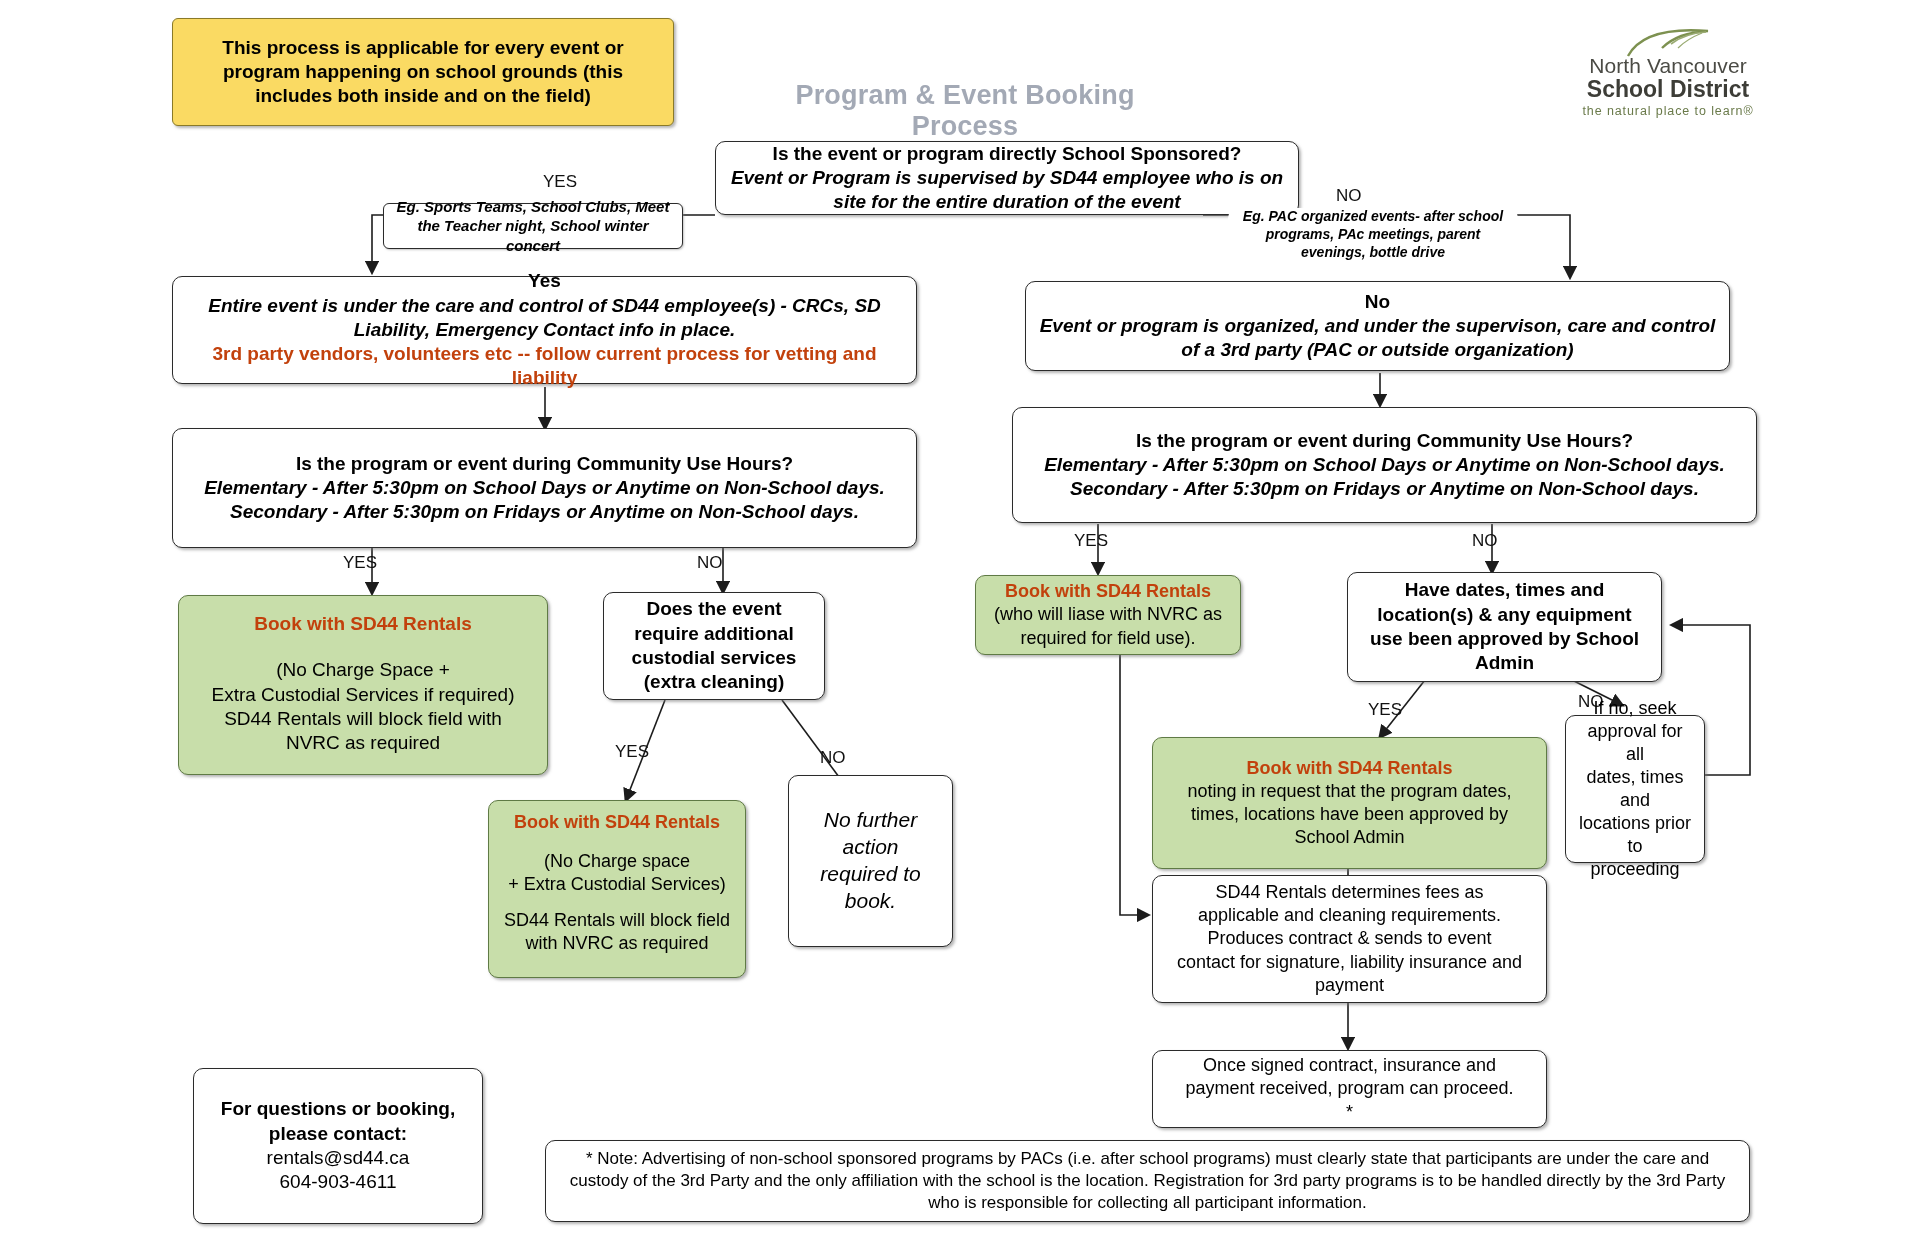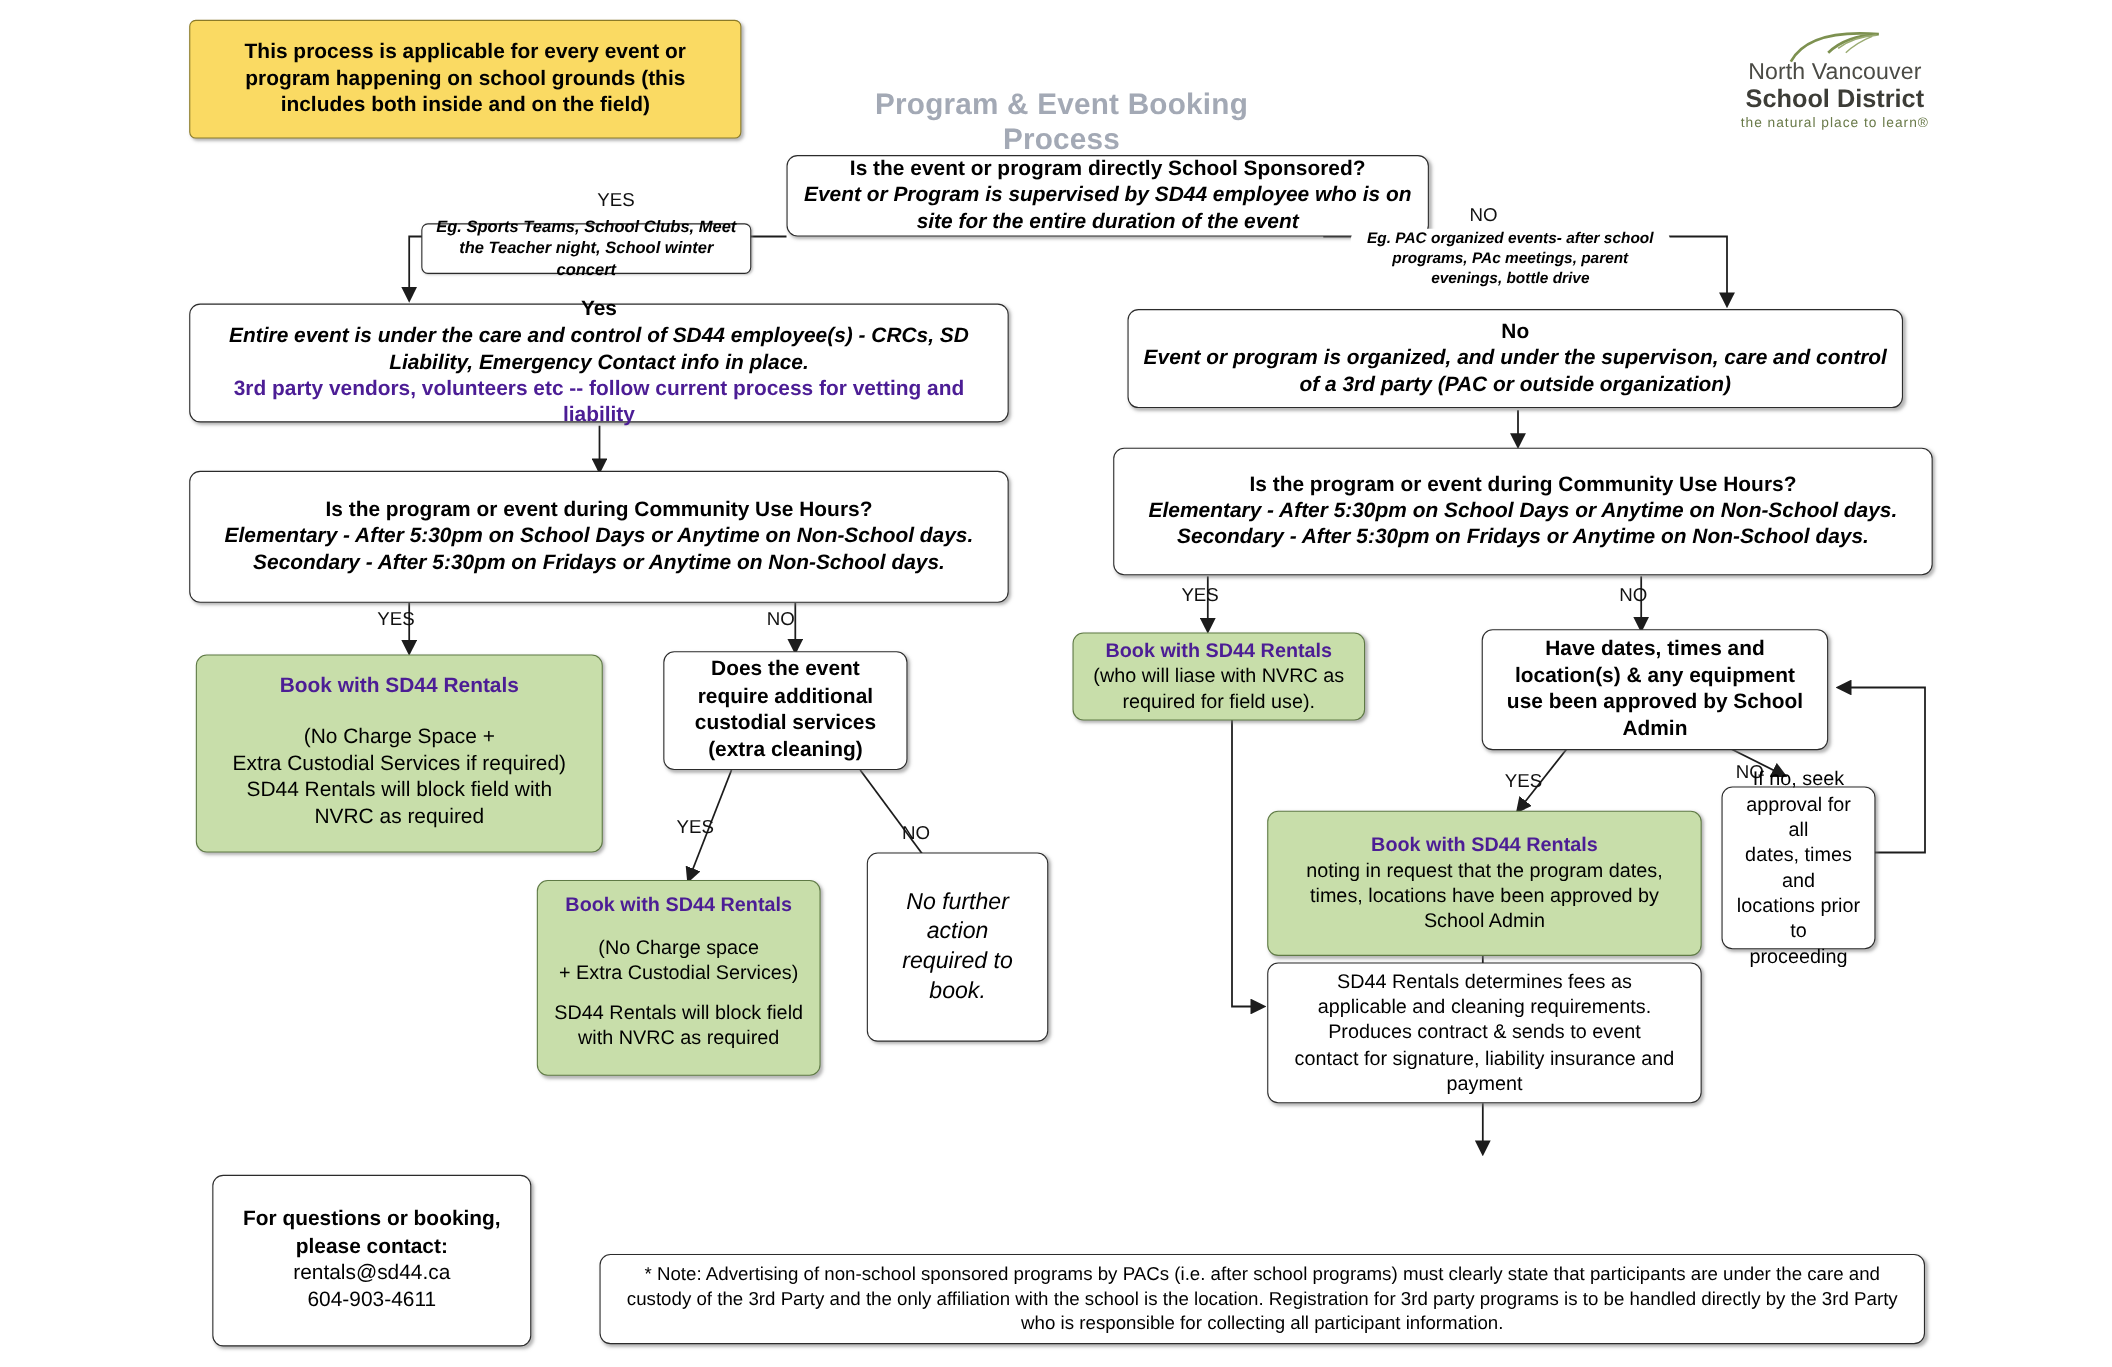--- a/index.html
+++ b/index.html
@@ -27,21 +27,21 @@
     text-align: center;
     padding: 22px 10px;
     box-shadow: 2px 2px 3px rgba(120,120,120,0.55);
     line-height: 1.28;
   }
   .box.green { background: #c8deaa; border-color: #5f7a45; }
   .box.yellow { background: #fada63; border-color: #8a7a28; border-radius: 6px; }
   .box.plain { box-shadow: 1px 1px 2px rgba(140,140,140,0.5); }
   .ttl { font-weight: bold; }
   .ital { font-style: italic; font-weight: bold; }
-  .red { color: #4c1d95; font-weight: bold; }
+  .red { color: #c2410c; font-weight: bold; }
   .lbl {
     position: absolute;
     font-size: 17px;
     color: #111;
     font-family: "Liberation Sans", sans-serif;
     white-space: nowrap;
   }
   .note-txt { font-size: 18px; }
   svg.wires {
     position: absolute; left: 0; top: 0;
@@ -250,20 +250,25 @@
   </div>
 
   <div class="box" style="left:1152px; top:875px; width:395px; height:128px; font-size:18px;">
     <div>SD44 Rentals determines fees as</div>
     <div>applicable and cleaning requirements.</div>
     <div>Produces contract &amp; sends to event</div>
     <div>contact for signature, liability insurance and</div>
     <div>payment</div>
   </div>
 
+  <div class="box" style="left:1152px; top:1050px; width:395px; height:78px; font-size:18px;">
+    <div>Once signed contract, insurance and</div>
+    <div>payment received, program can proceed.</div>
+    <div>*</div>
+  </div>
 
   <div class="box" style="left:193px; top:1068px; width:290px; height:156px; font-size:19px;">
     <div class="ttl">For questions or booking,</div>
     <div class="ttl">please contact:</div>
     <div>rentals@sd44.ca</div>
     <div>604-903-4611</div>
   </div>
 
   <div class="box" style="left:545px; top:1140px; width:1205px; height:82px; font-size:17px; padding:8px 18px;">
     <div class="note-txt" style="font-size:17px;">* Note: Advertising of non-school sponsored programs by PACs (i.e. after school programs) must clearly state that participants are under the care and custody of the 3rd Party and the only affiliation with the school is the location. Registration for 3rd party programs is to be handled directly by the 3rd Party who is responsible for collecting all participant information.</div>

